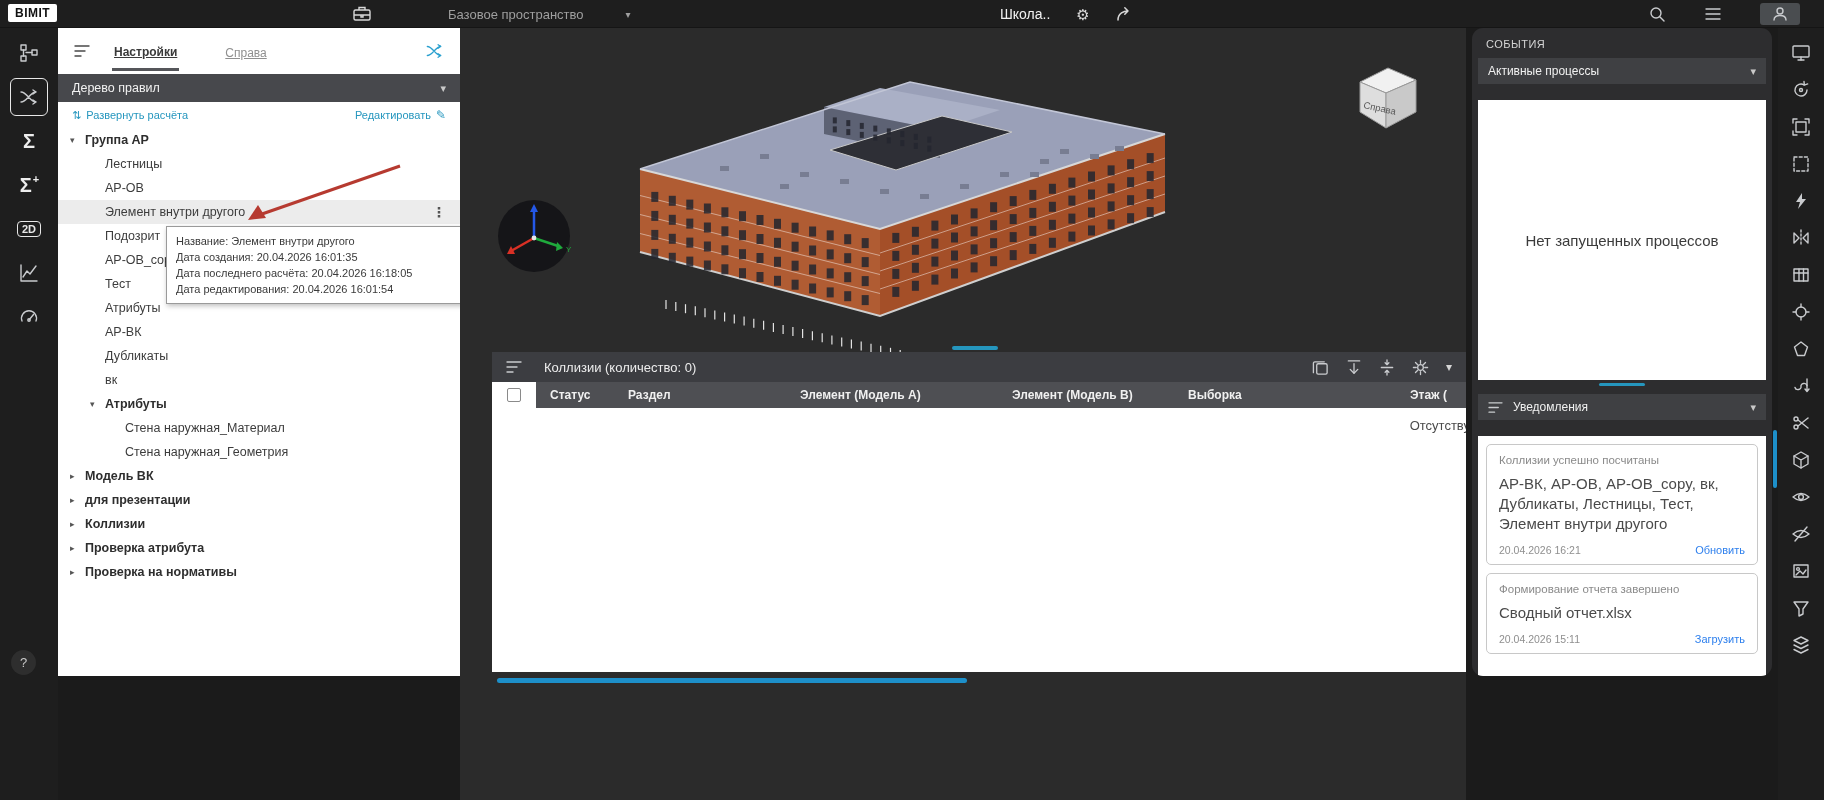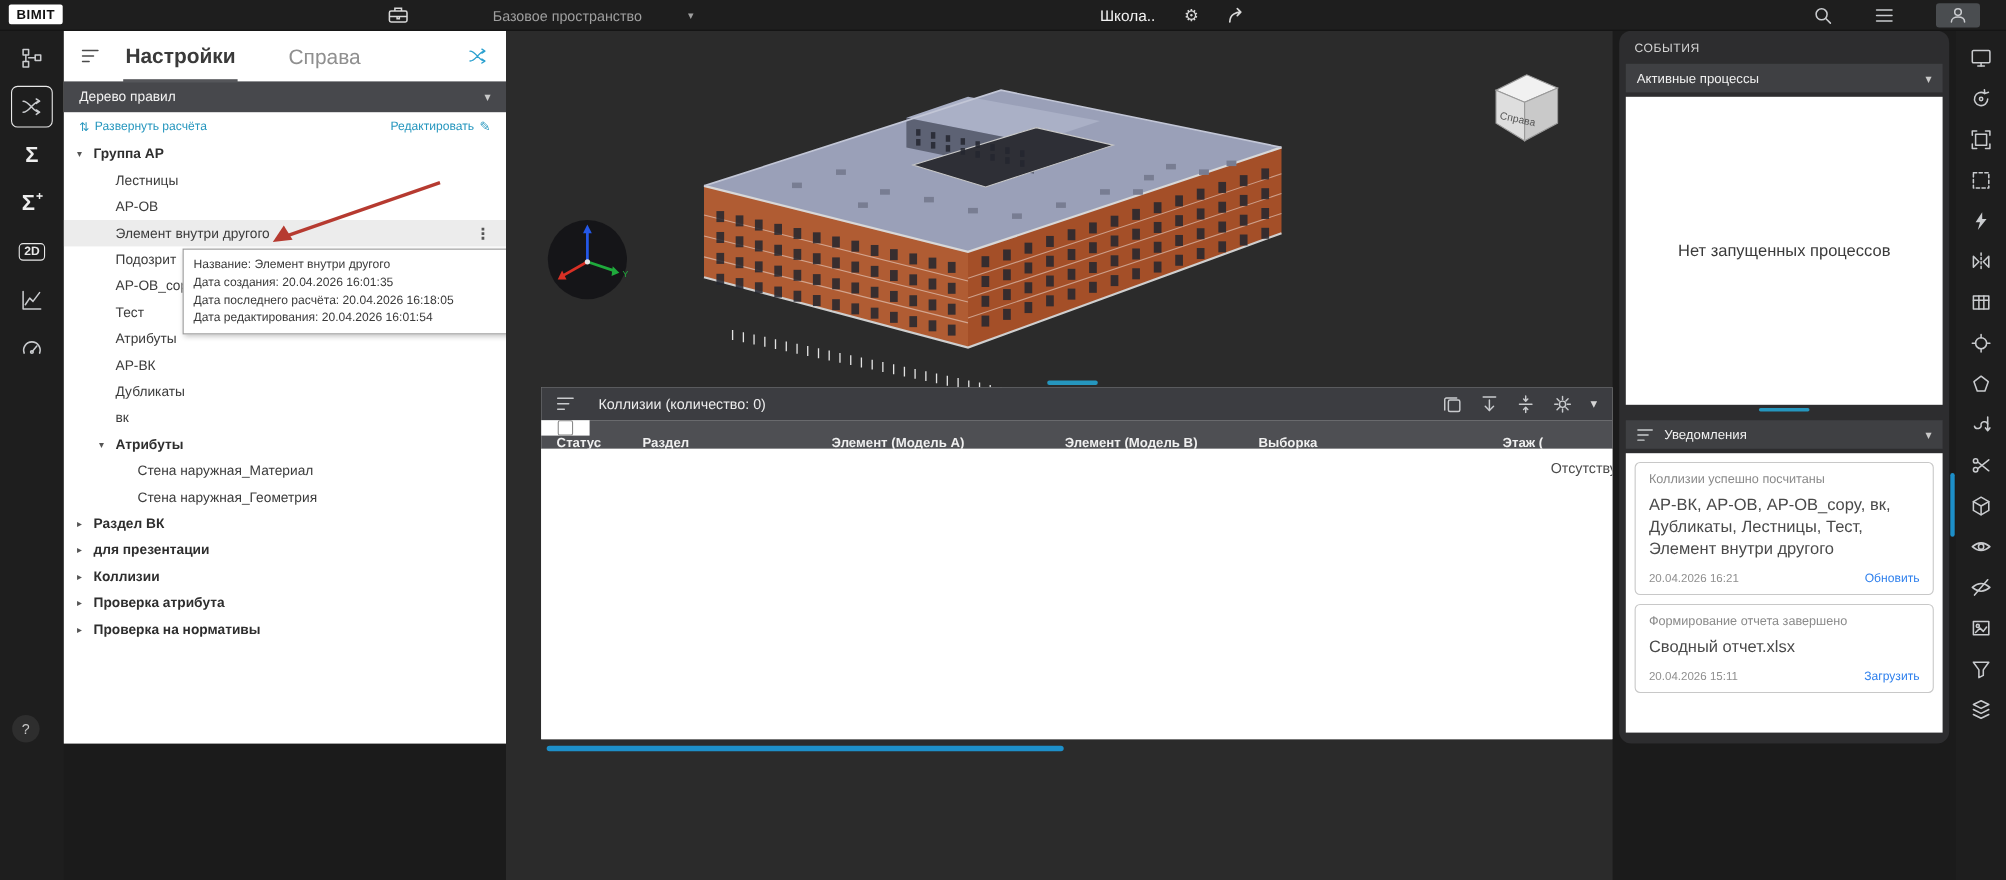--- a/index.html
+++ b/index.html
@@ -24,21 +24,21 @@
   .ltool.active{border:1.5px solid #e8e8e8;}
   .ltool .sig{font-size:20px;font-weight:bold;color:#eee;}
   .ltool .sigplus{font-size:11px;font-weight:bold;color:#eee;position:relative;top:-6px;left:1px;}
   .badge2d{border:1.6px solid #e8e8e8;border-radius:4px;font-size:11px;font-weight:bold;padding:1px 4px;color:#e8e8e8;}
   .help{position:absolute;left:11px;top:622px;width:25px;height:25px;border-radius:50%;background:#2e2e2e;color:#c9c9c9;display:flex;align-items:center;justify-content:center;font-size:13px;cursor:pointer;}
 
   
   .left-panel{position:absolute;left:58px;top:28px;width:402px;height:648px;background:#fff;overflow:hidden;}
   .lp-head{position:relative;height:46px;display:flex;align-items:center;padding:0 16px;}
   .lp-hamb{margin-right:22px;}
-  .tab{font-size:19px;color:#8f8f8f;margin-right:44px;padding:13px 2px 9px;cursor:pointer;}
+  .tab{font-size:12px;color:#8f8f8f;margin-right:44px;padding:13px 2px 9px;cursor:pointer;text-decoration:underline;}
   .tab.active{color:#3a3a3a;font-weight:bold;border-bottom:3px solid #55565a;}
   .lp-shuffle{position:absolute;right:16px;top:14px;cursor:pointer;}
   .rules-bar{height:28px;background:#47484c;color:#f2f2f2;font-size:12.5px;display:flex;align-items:center;padding:0 14px;cursor:pointer;}
   .rules-bar .chev{margin-left:auto;color:#c9c9c9;font-size:11px;}
   .links-row{height:26px;display:flex;align-items:center;padding:0 14px;font-size:11px;}
   .lnk{color:#2596be;display:flex;align-items:center;gap:5px;cursor:pointer;}
   .lnk.edit{margin-left:auto;}
   .pencil{font-size:12px;color:#2596be;}
   .tree{position:relative;}
   .tree-row{position:relative;height:24px;display:flex;align-items:center;font-size:12.5px;color:#3c3c3c;cursor:pointer;}
@@ -53,34 +53,34 @@
   .center{position:absolute;left:460px;top:28px;width:1006px;height:772px;background:#2b2b2b;overflow:hidden;}
   .building{position:absolute;left:120px;top:26px;}
   .gizmo{position:absolute;left:34px;top:168px;}
   .navcube{position:absolute;left:888px;top:30px;}
   .resize-handle{position:absolute;left:492px;top:318px;width:46px;height:4px;background:#2596be;border-radius:2px;cursor:row-resize;}
   .collisions{position:absolute;left:32px;top:324px;width:974px;background:#fff;}
   .col-head{height:30px;background:#3c3d41;display:flex;align-items:center;padding:0 14px;gap:16px;}
   .col-title{color:#ededed;font-size:13px;margin-left:6px;}
   .col-actions{margin-left:auto;display:flex;align-items:center;gap:17px;}
   .col-actions .chev{color:#d6d6d6;font-size:12px;}
-  .col-cols{height:26px;background:#4e4f53;display:flex;align-items:stretch;flex-direction:column;}
+  .col-cols{height:26px;background:#4e4f53;display:flex;align-items:stretch;}
   .c-check{width:44px;background:#fff;display:flex;align-items:center;justify-content:center;}
   .cb{width:14px;height:14px;border:1.5px solid #8a8a8a;border-radius:2px;background:#fff;cursor:pointer;}
   .cols{display:flex;flex:1;overflow:hidden;}
   .col{font-size:12px;font-weight:bold;color:#f0f0f0;display:flex;align-items:center;padding-left:14px;white-space:nowrap;}
   .c0{width:78px;} .c1{width:172px;} .c2{width:212px;} .c3{width:176px;} .c4{width:222px;} .c5{flex:1;overflow:hidden;}
   .col-body{position:relative;height:264px;background:#fff;overflow:hidden;}
   .empty{position:absolute;top:10px;right:-4px;font-size:13px;color:#4a4a4a;white-space:nowrap;}
   .hscroll{position:absolute;left:37px;top:650px;width:470px;height:5px;background:#1d8fc9;border-radius:3px;cursor:pointer;}
 
   
   .right-panel{position:absolute;left:1472px;top:28px;width:300px;height:648px;background:#2d2d2f;overflow:hidden;border-radius:11px;}
   .ev-title{margin:10px 0 0 14px;font-size:11px;color:#d5d5d5;letter-spacing:.5px;}
-  .ev-bar{margin:8px 6px 4px;height:26px;background:#3f4043;color:#f0f0f0;font-size:12px;display:flex;align-items:center;padding:0 10px;gap:10px;cursor:pointer;}
+  .ev-bar{margin:8px 6px 16px;height:26px;background:#3f4043;color:#f0f0f0;font-size:12px;display:flex;align-items:center;padding:0 10px;gap:10px;cursor:pointer;}
   .ev-bar .chev{margin-left:auto;color:#c9c9c9;font-size:11px;}
   .ev-white{margin:0 6px;height:280px;background:#fff;display:flex;align-items:center;justify-content:center;font-size:15px;color:#3b3b3b;}
   .scroll-dash{margin:3px auto 0;width:46px;height:3px;background:#2596be;border-radius:2px;}
   .notes-white{margin:2px 6px 0;height:254px;background:#fff;padding:8px;display:flex;flex-direction:column;gap:8px;overflow:hidden;}
   .note-card{border:1px solid #c8c8c8;border-radius:5px;padding:9px 12px 8px;background:#fff;}
   .note-sub{font-size:11.5px;color:#8a8a8a;margin-bottom:8px;}
   .note-body{font-size:15px;line-height:20px;color:#4a4a4a;margin-bottom:10px;}
   .note-foot{display:flex;align-items:center;}
   .note-date{font-size:10.5px;color:#8f8f8f;}
   .note-action{margin-left:auto;font-size:11px;color:#2f80ed;cursor:pointer;}
@@ -256,21 +256,21 @@
         <div class="tree-row" style="padding-left: 52px;">
           <span class="tw"></span>
           <span>Стена наружная_Материал</span>
         </div>
         <div class="tree-row" style="padding-left: 52px;">
           <span class="tw"></span>
           <span>Стена наружная_Геометрия</span>
         </div>
         <div class="tree-row bold" style="padding-left: 12px;">
           <span class="tw">▸</span>
-          <span>Раздел ВК</span>
+          <span>Модель ВК</span>
         </div>
         <div class="tree-row bold" style="padding-left: 12px;">
           <span class="tw">▸</span>
           <span>для презентации</span>
         </div>
         <div class="tree-row bold" style="padding-left: 12px;">
           <span class="tw">▸</span>
           <span>Коллизии</span>
         </div>
         <div class="tree-row bold" style="padding-left: 12px;">

